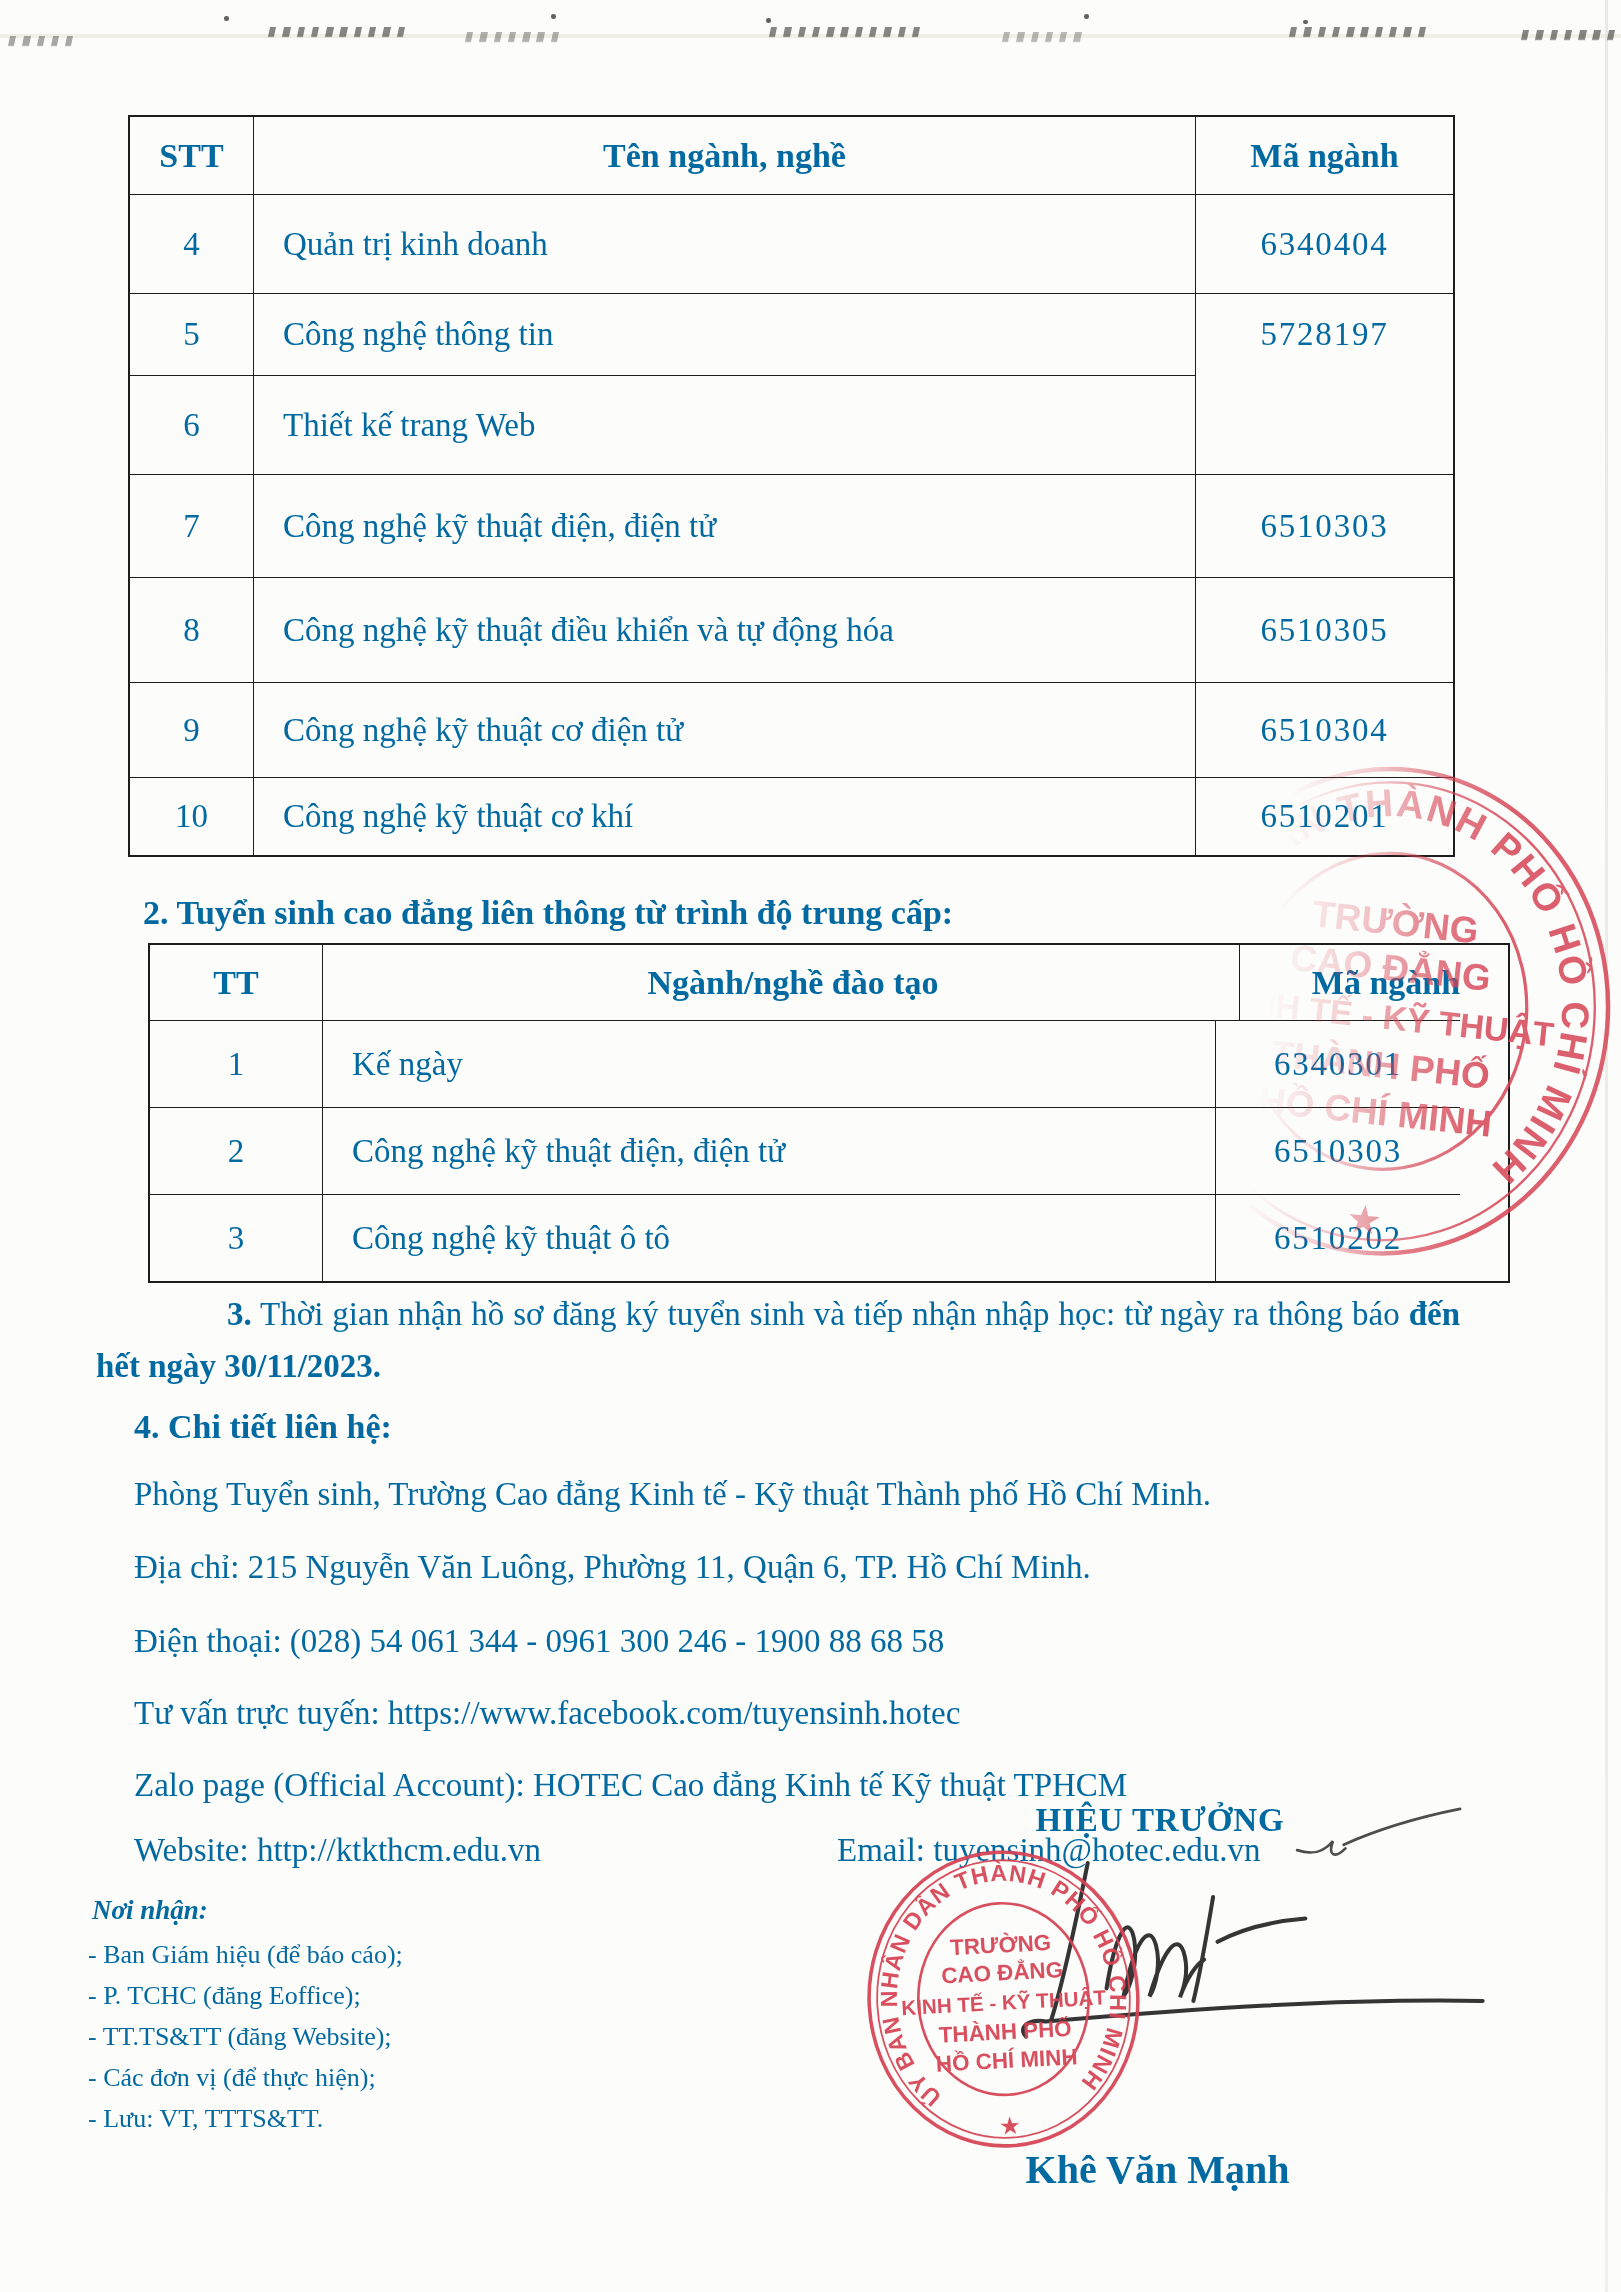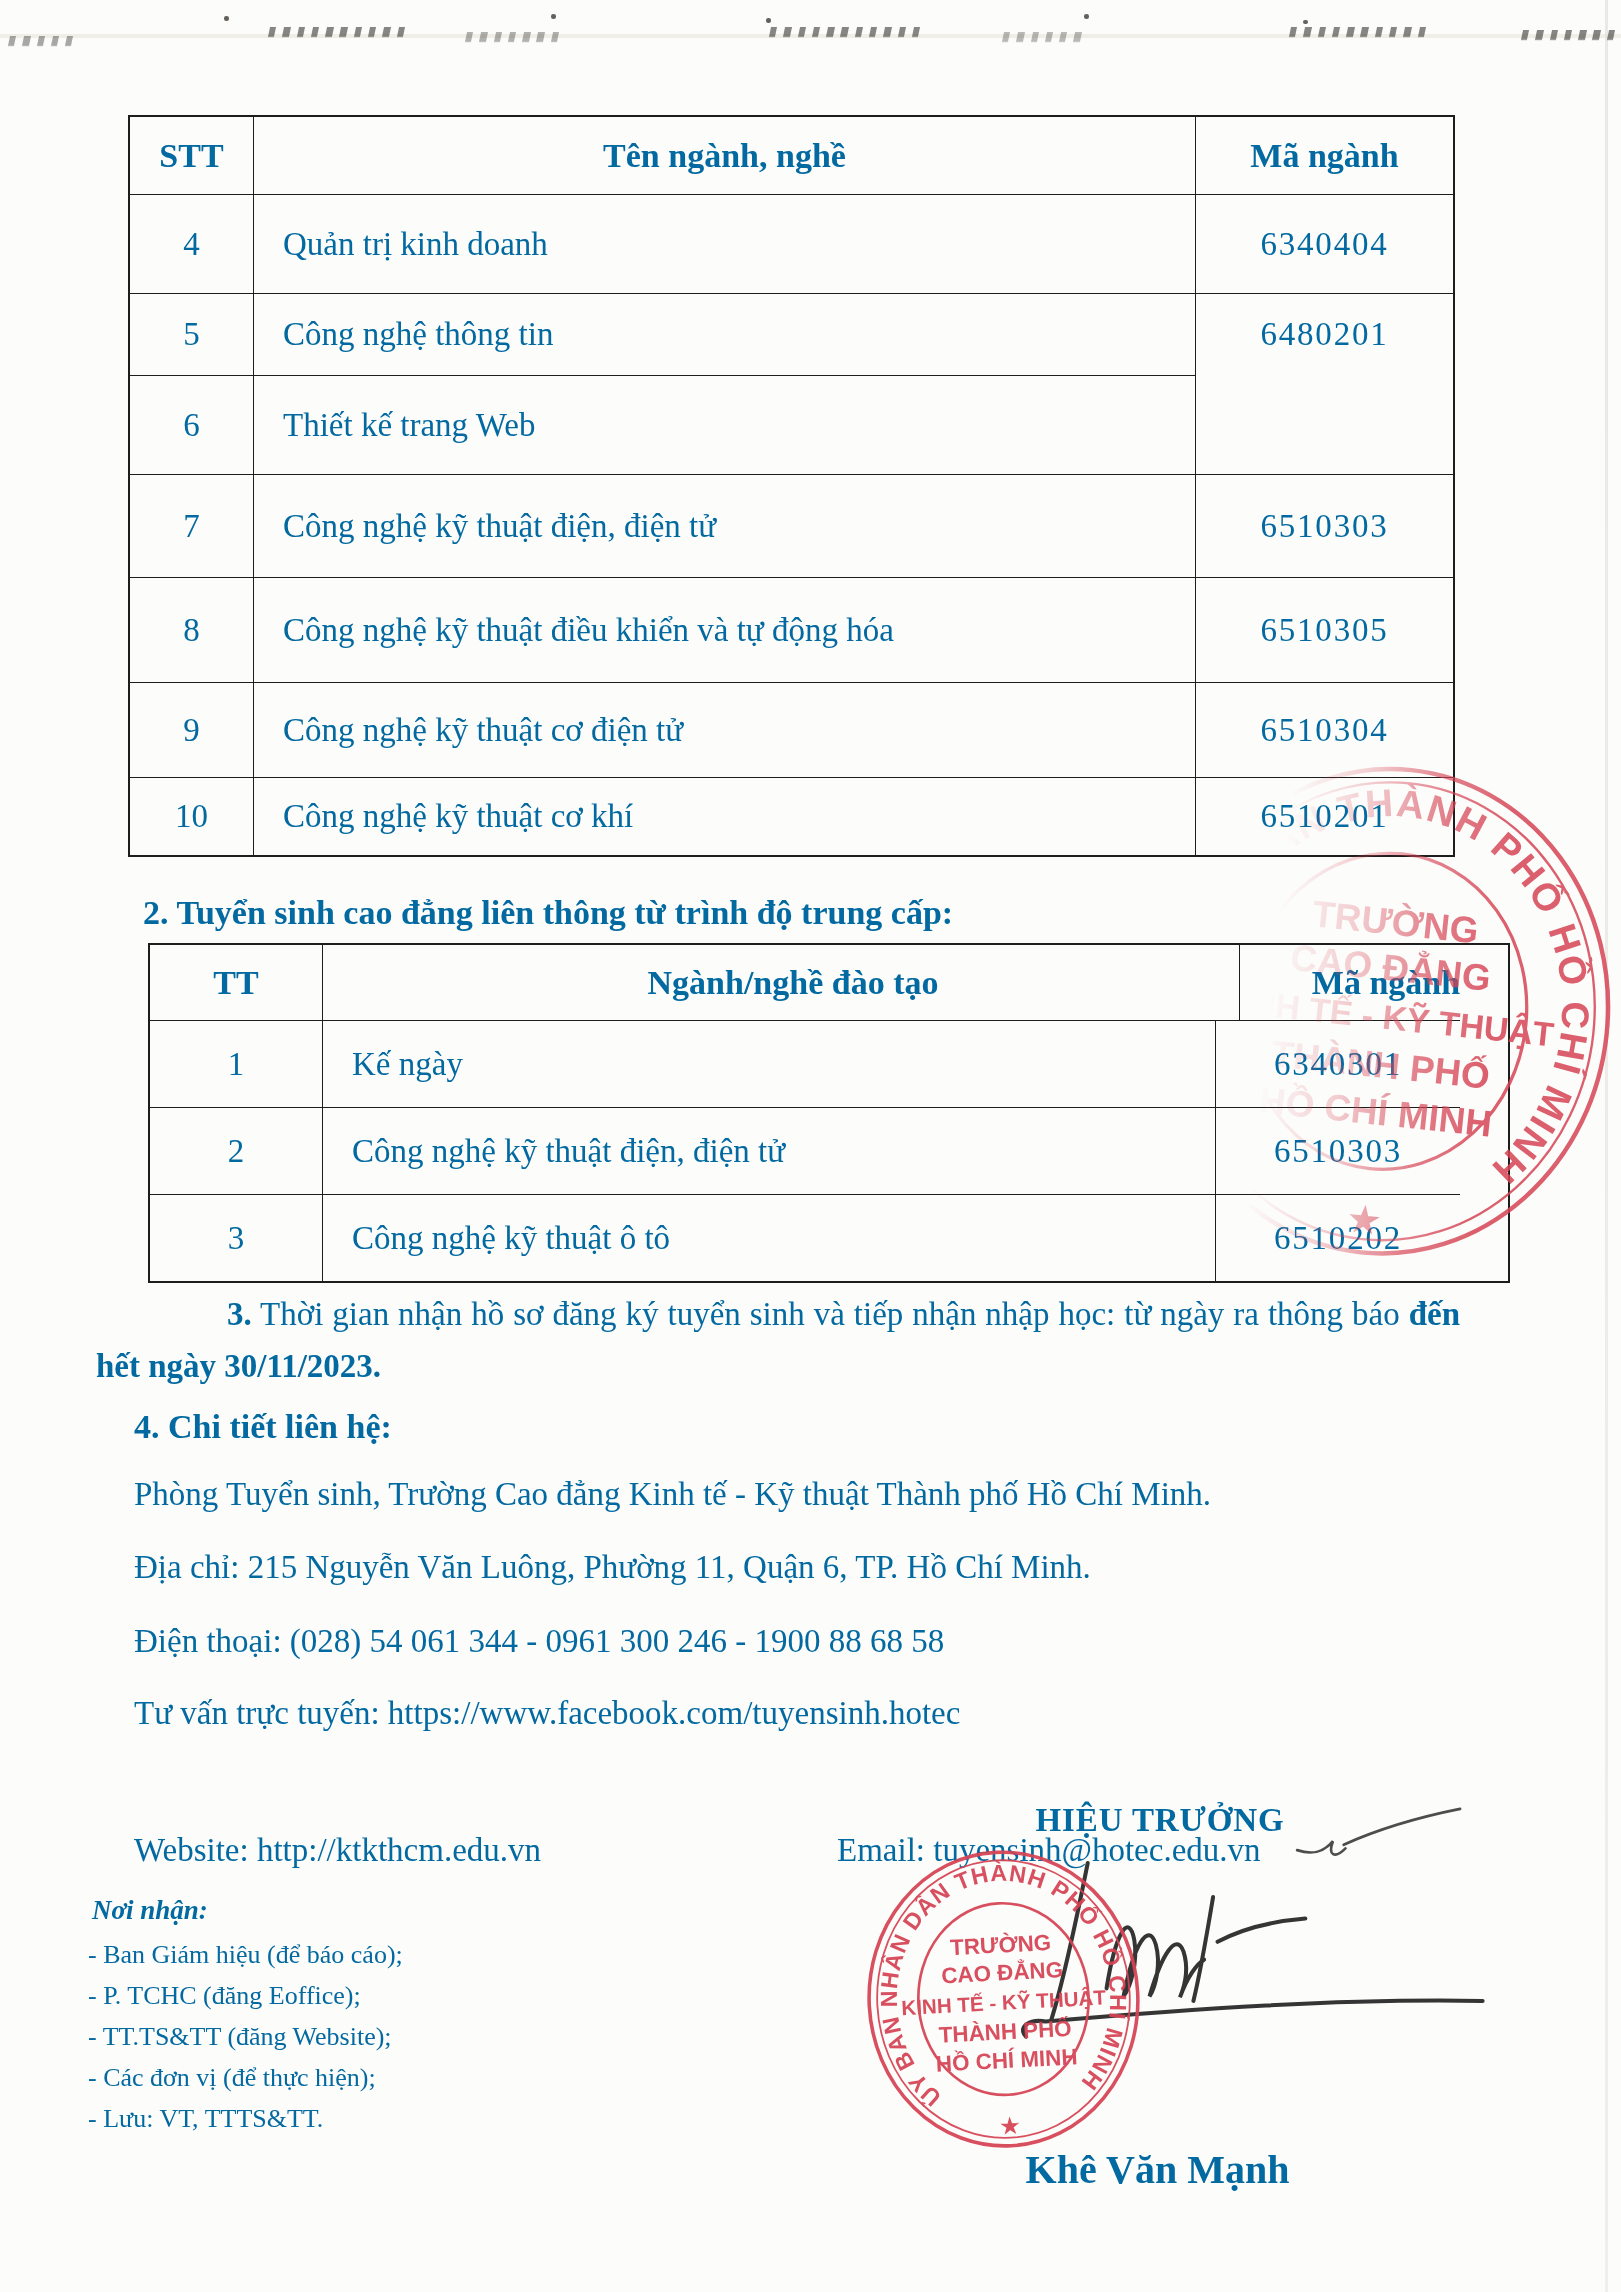--- a/index.html
+++ b/index.html
@@ -77,21 +77,21 @@
       <div class="cell">Mã ngành</div>
     </div>
     <div class="row r">
       <div class="cell b1 c-num">4</div>
       <div class="cell b1 c-name">Quản trị kinh doanh</div>
       <div class="cell c-code">6340404</div>
     </div>
     <div class="row r" style="height:82px;">
       <div class="cell b1 c-num">5</div>
       <div class="cell b1 c-name">Công nghệ thông tin</div>
-      <div class="cell c-code">6480201</div>
+      <div class="cell c-code">5728197</div>
     </div>
     <div class="row r">
       <div class="cell b1 c-num">6</div>
       <div class="cell b1 c-name">Thiết kế trang Web</div>
     </div>
     <div class="row r" style="height:103px;">
       <div class="cell b1 c-num">7</div>
       <div class="cell b1 c-name">Công nghệ kỹ thuật điện, điện tử</div>
       <div class="cell c-code">6510303</div>
     </div>
@@ -140,20 +140,21 @@
   <div class="abs para" style="left:96px;top:1288px;width:1364px;">
     <span class="ind"></span><b>3.</b><span> Thời gian nhận hồ sơ đăng ký tuyển sinh và tiếp nhận nhập học: từ ngày ra thông báo </span><b>đến hết ngày 30/11/2023.</b>
   </div>
 
   <div class="abs h-bold" style="left:134px;top:1408px;">4. Chi tiết liên hệ:</div>
 
   <div class="abs cline" style="left:134px;top:1476px;">Phòng Tuyển sinh, Trường Cao đẳng Kinh tế - Kỹ thuật Thành phố Hồ Chí Minh.</div>
   <div class="abs cline" style="left:134px;top:1549px;">Địa chỉ: 215 Nguyễn Văn Luông, Phường 11, Quận 6, TP. Hồ Chí Minh.</div>
   <div class="abs cline" style="left:134px;top:1623px;">Điện thoại: (028) 54 061 344 - 0961 300 246 - 1900 88 68 58</div>
   <div class="abs cline" style="left:134px;top:1695px;">Tư vấn trực tuyến: https://www.facebook.com/tuyensinh.hotec</div>
+  <div class="abs cline" style="left:134px;top:1767px;">Zalo page (Official Account): HOTEC Cao đẳng Kinh tế Kỹ thuật TPHCM</div>
   <div class="abs cline" style="left:837px;top:1832px;">Email: tuyensinh@hotec.edu.vn</div>
   <div class="abs cline" style="left:134px;top:1832px;">Website: http://ktkthcm.edu.vn</div>
 
   <div class="abs recip-label" style="left:92px;top:1895px;">Nơi nhận:</div>
   <div class="abs recip-list" style="left:88px;top:1934px;">
     <div>- Ban Giám hiệu (để báo cáo);</div>
     <div>- P. TCHC (đăng Eoffice);</div>
     <div>- TT.TS&amp;TT (đăng Website);</div>
     <div>- Các đơn vị (để thực hiện);</div>
     <div>- Lưu: VT, TTTS&amp;TT.</div>

